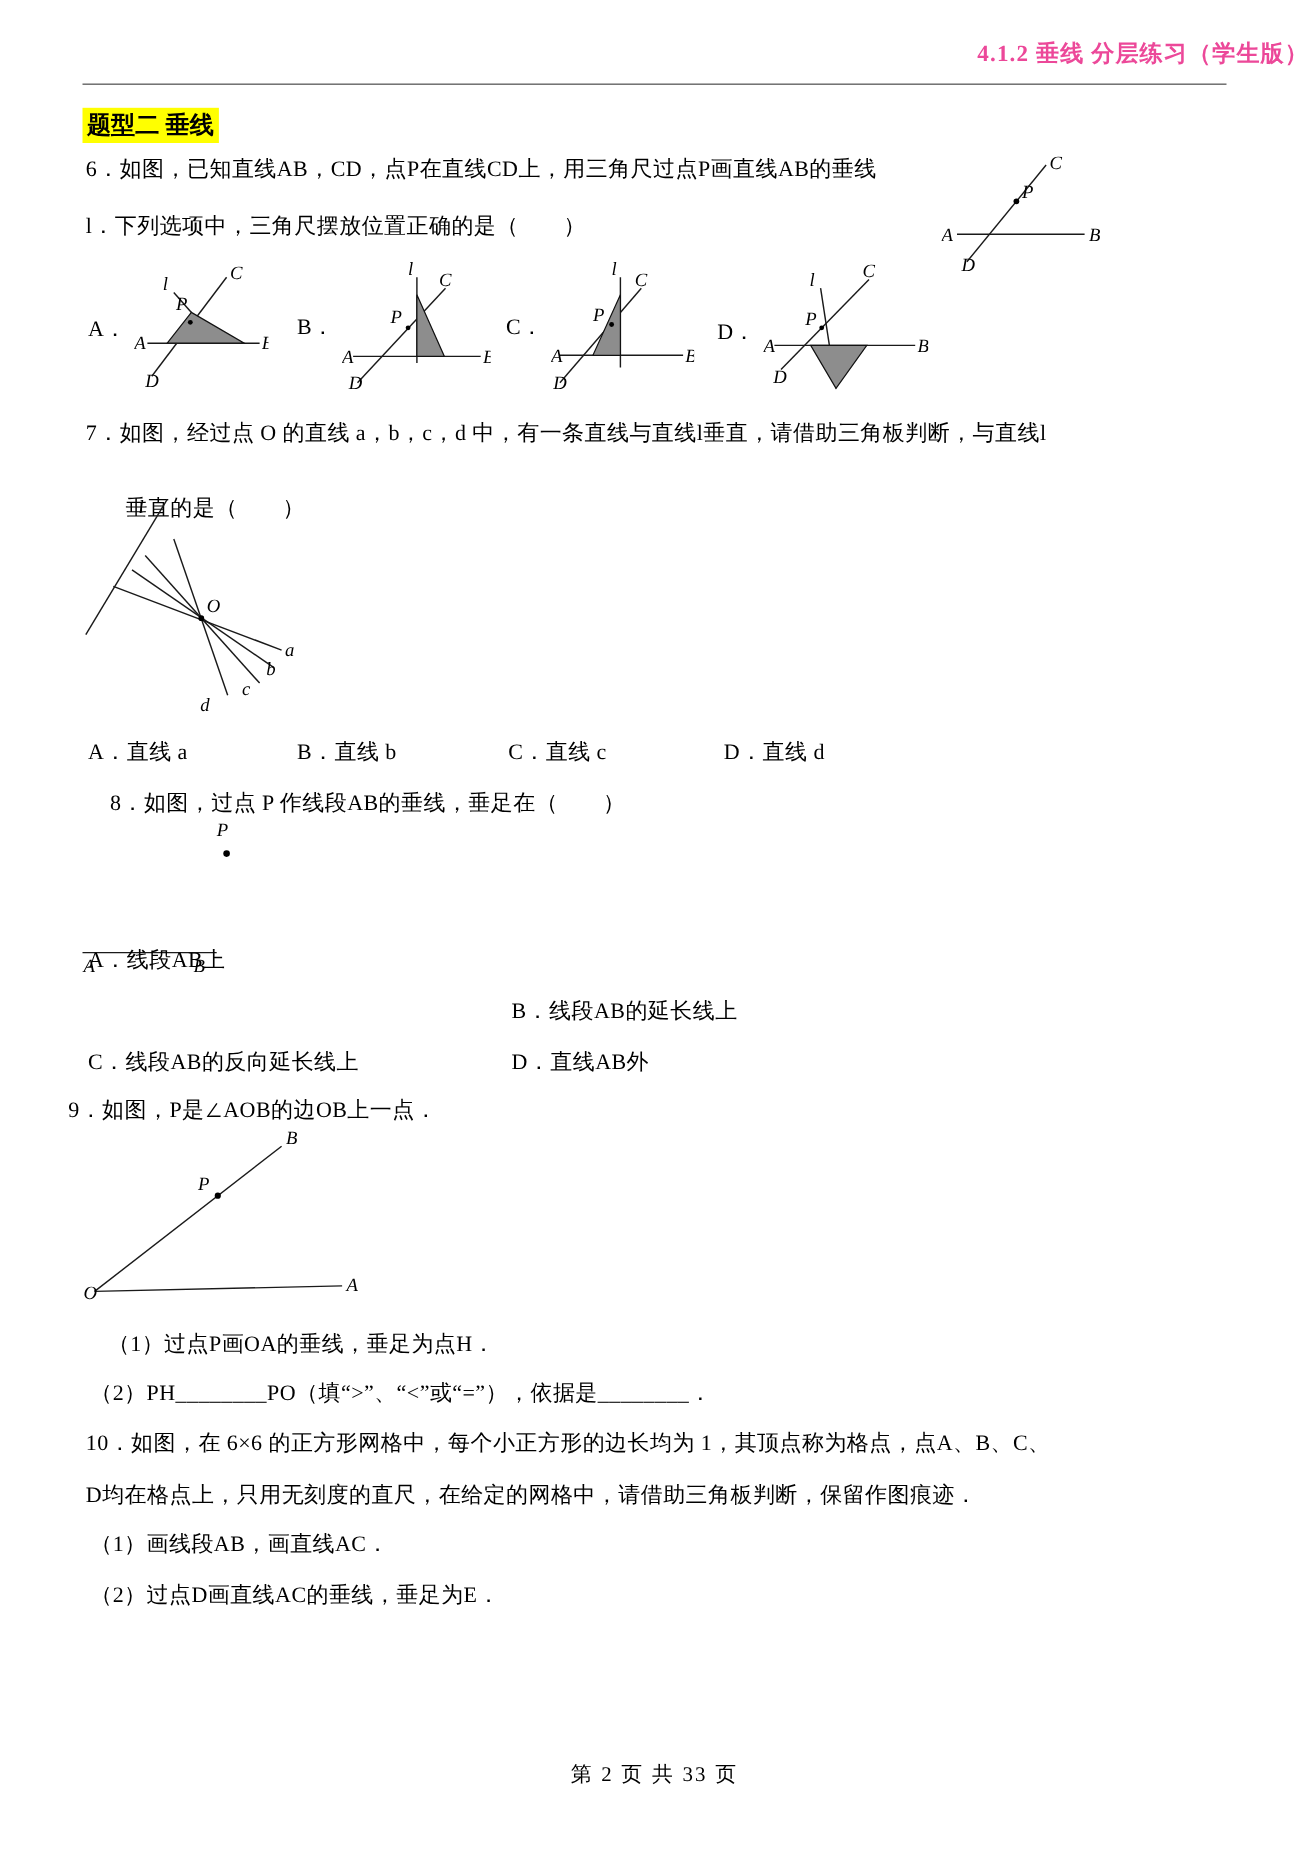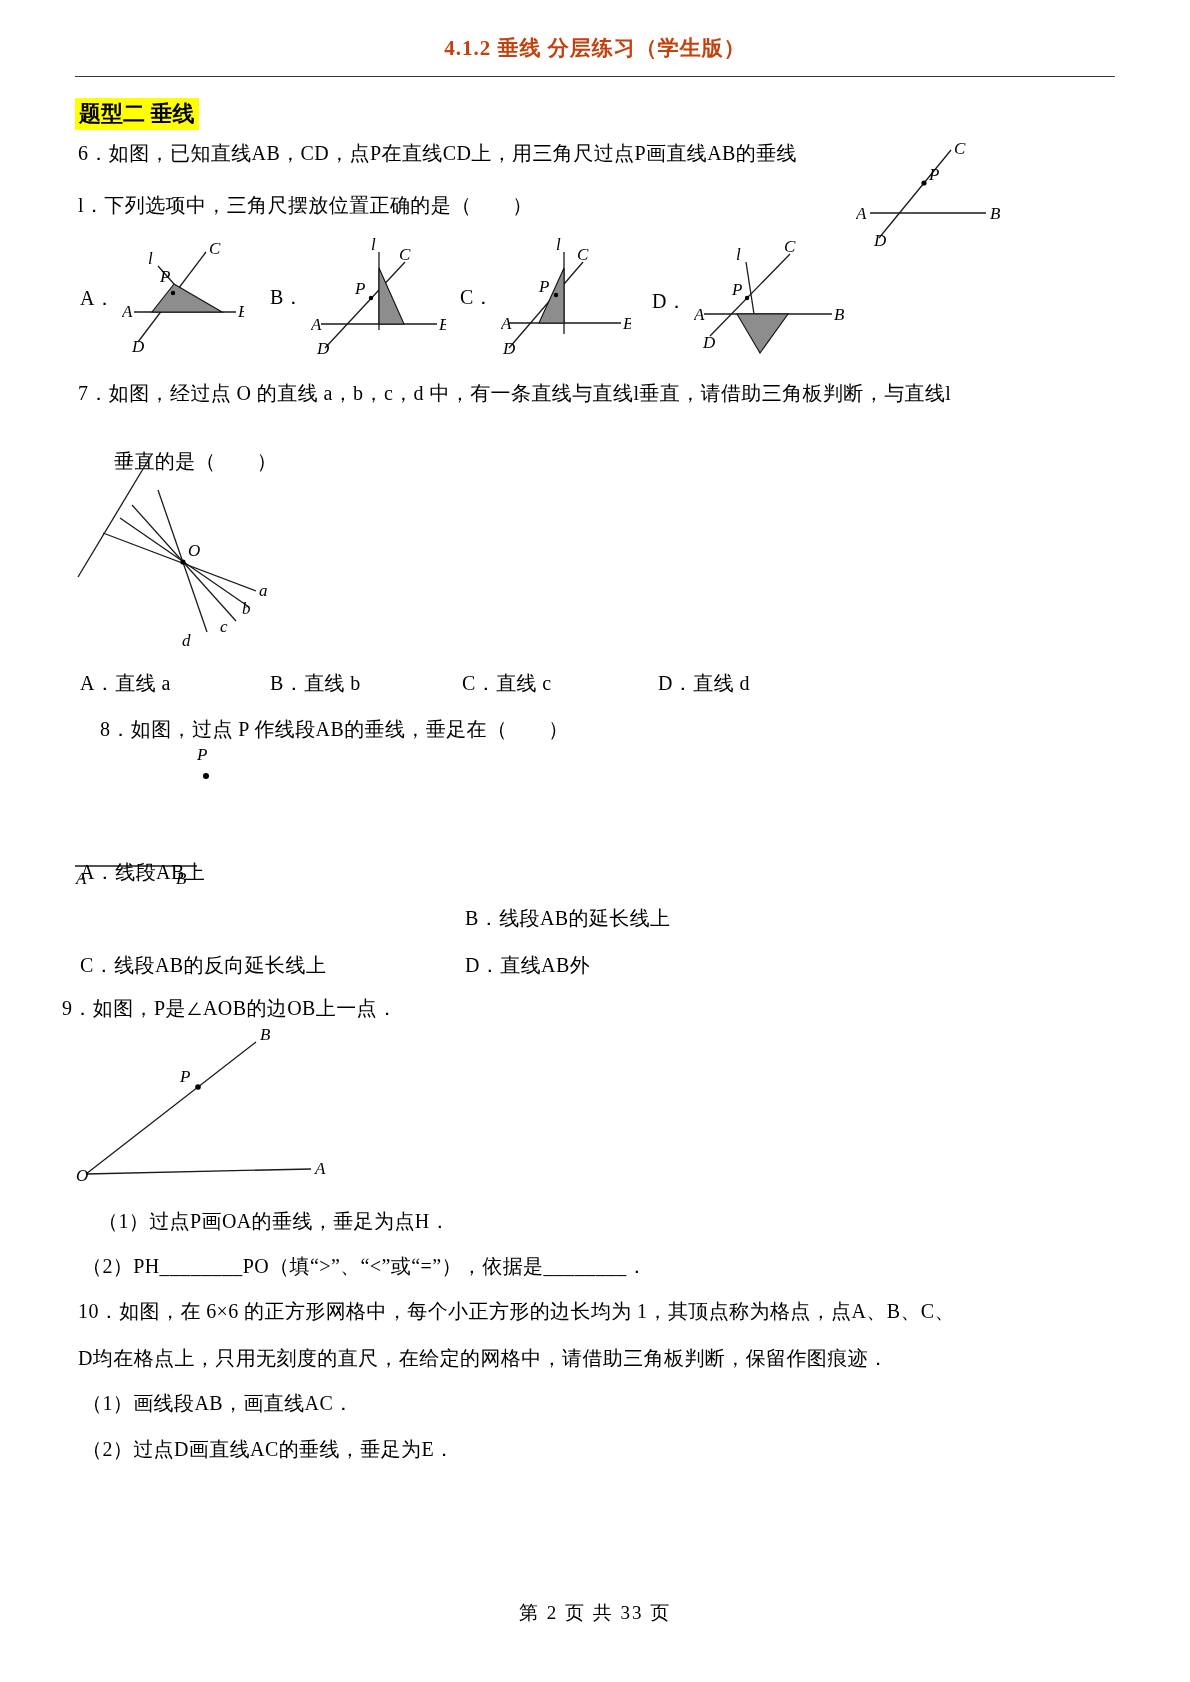--- a/index.html
+++ b/index.html
@@ -29,21 +29,21 @@
   .fig circle { fill:#000; }
   .opt-group { display:flex; align-items:center; gap:8px; }
   .opt-letter { font-size:20px; }
   .footer { top:1600px; left:0; width:100%; text-align:center; font-size:19px; letter-spacing:2px; }
 </style>
 </head>
 <body>
 
 <div class="page">
 
-  <div class="abs title" style="color: #c2410c;">4.1.2 垂线 分层练习（学生版）</div>
+  <div class="abs title" style="color: #ec4899; text-align: right;">4.1.2 垂线 分层练习（学生版）</div>
   <div class="abs rule"></div>
   <span class="abs heading" style="background: rgb(255, 255, 0); margin-top: 12px;">题型二 垂线</span>
 
   <div class="abs body-text" style="top:140px; left:78px;">6．如图，已知直线AB，CD，点P在直线CD上，用三角尺过点P画直线AB的垂线</div>
   <div class="abs body-text" style="top:192px; left:78px;">l．下列选项中，三角尺摆放位置正确的是（　　）</div>
 
   <svg class="abs fig" style="top:136px; left:856px;" width="150" height="112">
     <line x1="95" y1="14" x2="23" y2="102"></line>
     <line x1="14" y1="77" x2="130" y2="77"></line>
     <circle cx="68" cy="47" r="2.6"></circle>

